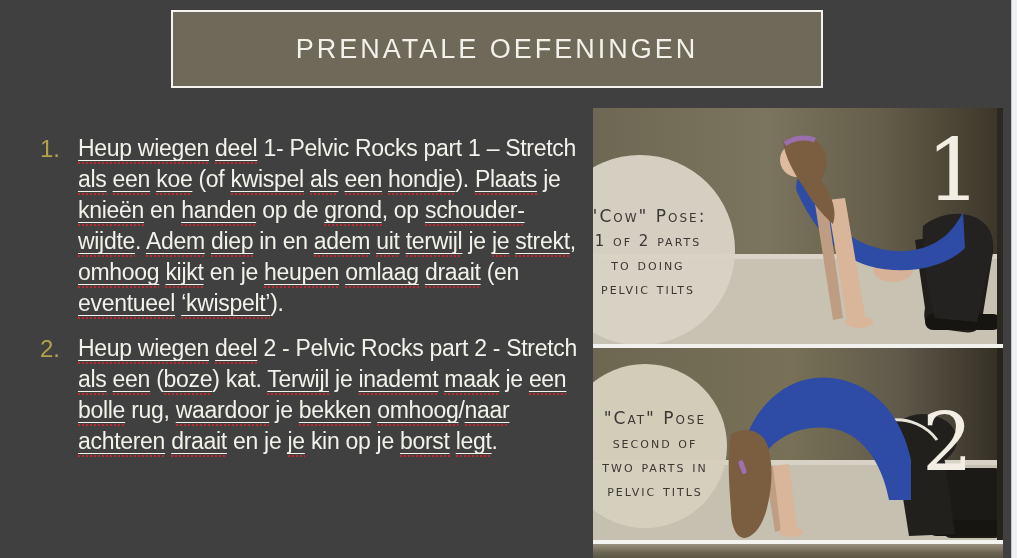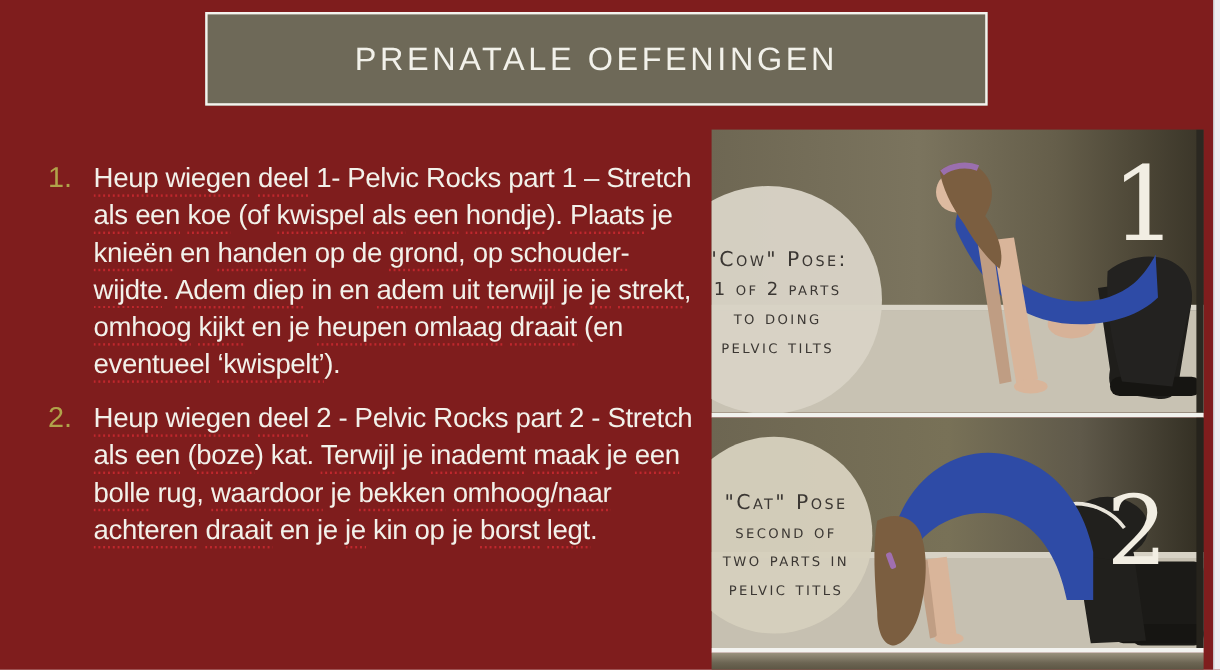--- a/index.html
+++ b/index.html
@@ -1,30 +1,31 @@
 <!DOCTYPE html>
 <html><head>
 <meta charset="utf-8">
 <title>Slide</title>
 <style>
   html,body{margin:0;padding:0;width:1017px;height:558px;overflow:hidden;
     font-family:"Liberation Sans",sans-serif;}
-  .slide{position:absolute;inset:0;background:#7f1d1d;}
+  .slide{position:absolute;inset:0;background:#404040;}
 
   
   .title-box{position:absolute;left:171px;top:10px;width:648px;height:74px;
     border:2px solid #f4f3ee;background:#6e6958;display:flex;align-items:center;justify-content:center;}
   .title-text{color:#f2f1ea;font-size:27px;letter-spacing:3px;font-weight:400;white-space:nowrap;}
 
   
   .content{position:absolute;left:40px;top:133px;width:544px;}
   .li{display:flex;margin-bottom:14px;}
   .num{width:38px;flex:0 0 38px;color:#b1a34a;font-size:24px;line-height:31px;}
   .txt{flex:1;color:#f2f1ea;font-size:23px;line-height:31px;letter-spacing:-0.3px;}
   .fl{
+    text-decoration:underline;
     text-decoration-color:#f6f4ef;
     text-decoration-thickness:1px;
     text-underline-offset:4px;
     text-decoration-skip-ink:none;
     padding-bottom:3px;
     background-image:repeating-linear-gradient(90deg,#c1272d 0 2px,rgba(0,0,0,0) 2px 4px);
     background-repeat:repeat-x;
     background-position:0 100%;
     background-size:4px 2px;
   }

